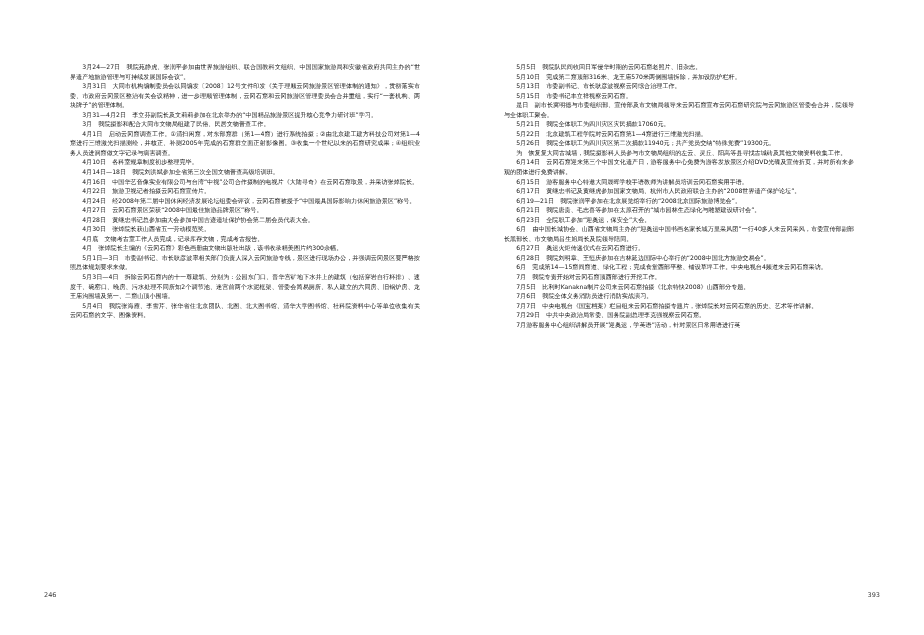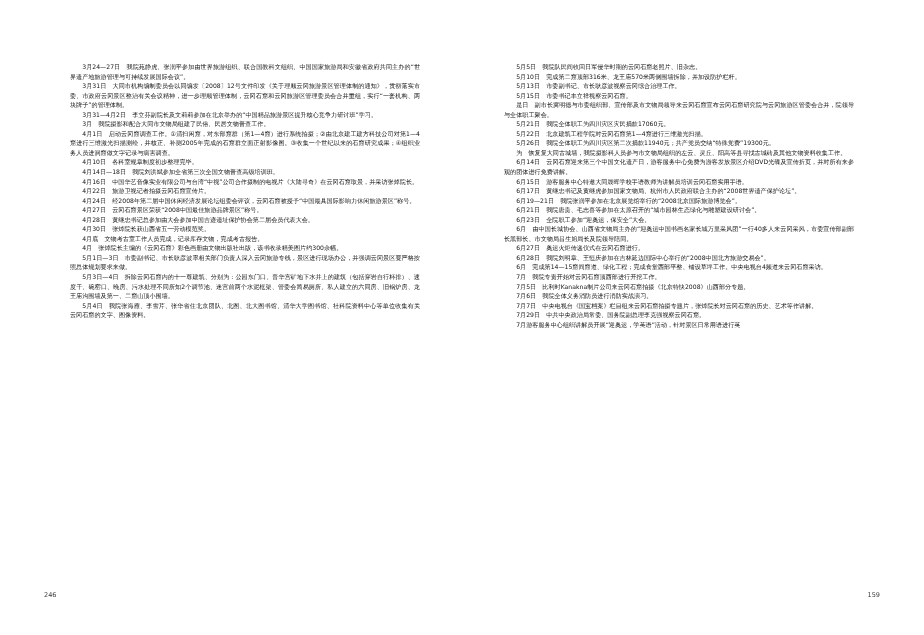--- a/index.html
+++ b/index.html
@@ -124,15 +124,15 @@
         <p>7月6日　我院全体义务消防员进行消防实战演习。</p>
         <p>7月7日　中央电视台《国宝档案》栏目组来云冈石窟拍摄专题片，张焯院长对云冈石窟的历史、艺术等作讲解。</p>
         <p>7月29日　中共中央政治局常委、国务院副总理李克强视察云冈石窟。</p>
         <p>7月游客服务中心组织讲解员开展“迎奥运，学英语”活动，针对景区日常用语进行英</p>
       </div>
     </div>
 
   </div>
 
   <div class="footer folio-left">246</div>
-  <div class="footer folio-right">159</div>
+  <div class="footer folio-right">393</div>
 
 </div>
 
 </body></html>

